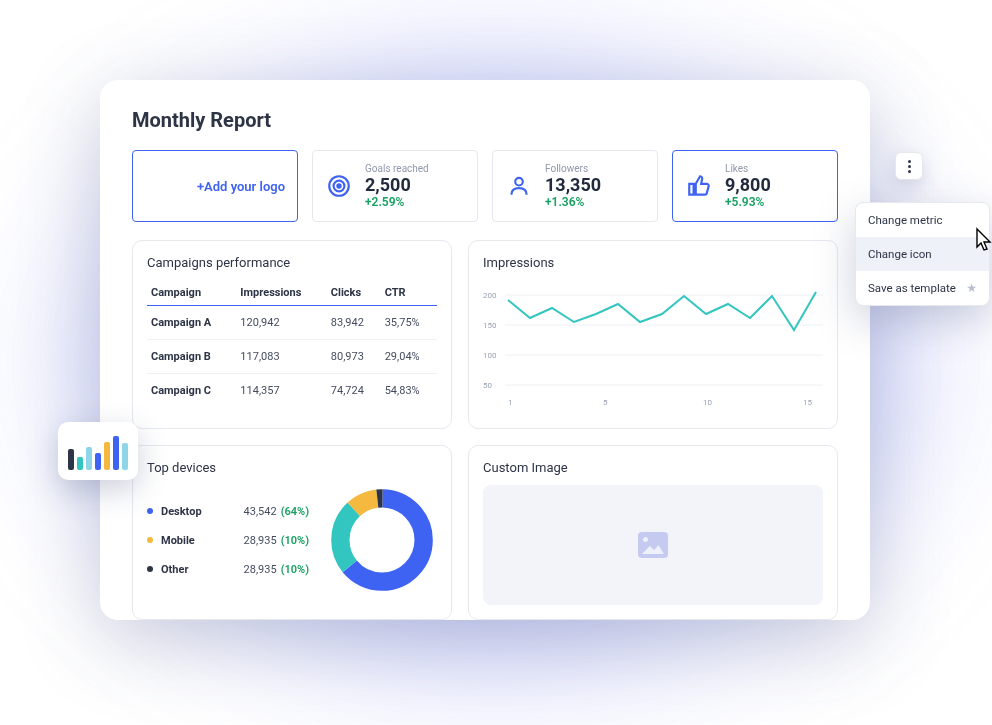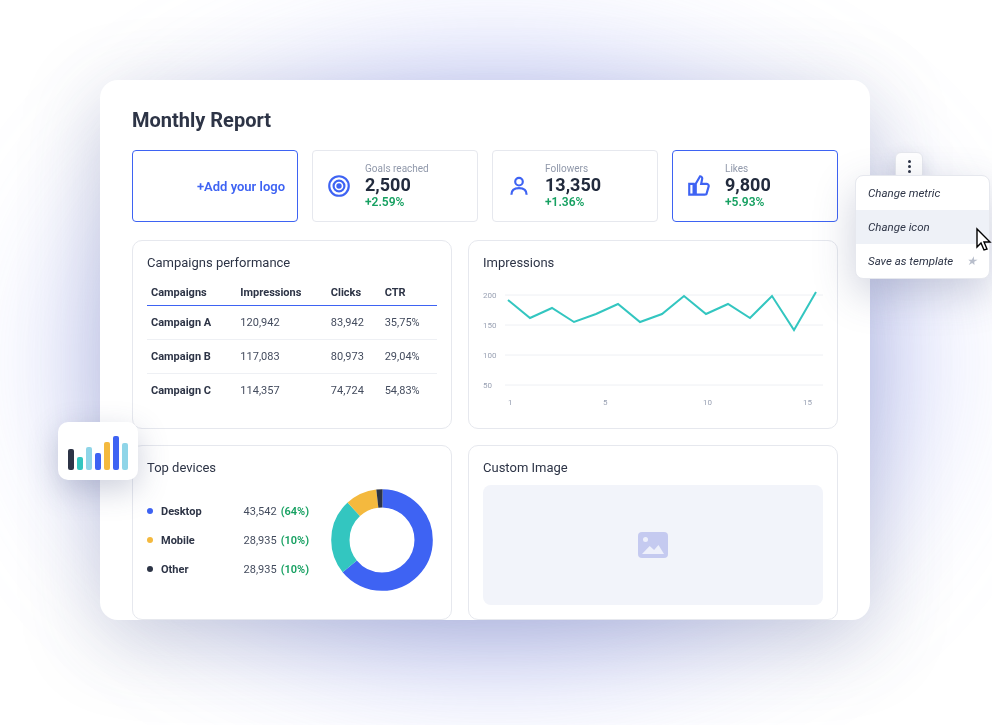--- a/index.html
+++ b/index.html
@@ -35,21 +35,21 @@
   .custom-img { height: 120px; background: #f2f4fa; border-radius: 8px; display: flex; align-items: center; justify-content: center; }
   .img-ph { width: 30px; height: 26px; background: #c5caf0; border-radius: 4px; position: relative; }
   .img-ph::before { content: ""; position: absolute; left: 5px; top: 5px; width: 5px; height: 5px; background: #eef0fb; border-radius: 50%; }
   .img-ph::after { content: ""; position: absolute; left: 4px; right: 4px; bottom: 4px; height: 10px; background: #eef0fb; clip-path: polygon(0 100%, 35% 20%, 55% 60%, 75% 10%, 100% 100%); }
   
   .badge { position: absolute; left: 58px; top: 422px; width: 80px; height: 58px; background: #fff; border-radius: 10px; box-shadow: 0 10px 30px rgba(60,70,120,.25); display: flex; align-items: flex-end; justify-content: center; gap: 3px; padding: 10px; }
   .badge span { width: 6px; border-radius: 2px; }
   
   .kebab { position: absolute; left: 895px; top: 152px; width: 28px; height: 28px; border: 1px solid #e6e8ee; border-radius: 6px; background: #fff; box-shadow: 0 6px 18px rgba(60,70,120,.18); display: flex; flex-direction: column; align-items: center; justify-content: center; gap: 2px; cursor: pointer; }
   .kebab i { width: 3px; height: 3px; background: #2d3446; border-radius: 50%; }
-  .menu { position: absolute; left: 855px; top: 175px; width: 135px; background: #fff; border: 1px solid #e6e8ee; border-radius: 8px; box-shadow: 0 14px 40px rgba(60,70,120,.25); overflow: hidden; font-size: 11.5px; font-style: italic; }
+  .menu { position: absolute; left: 855px; top: 202px; width: 135px; background: #fff; border: 1px solid #e6e8ee; border-radius: 8px; box-shadow: 0 14px 40px rgba(60,70,120,.25); overflow: hidden; font-size: 11.5px; }
   .menu-item { padding: 10px 12px; color: #2d3446; display: flex; align-items: center; justify-content: space-between; cursor: pointer; }
   .menu-item.hover { background: #eef1f7; }
   .star { color: #b8becb; font-size: 12px; }
   .cursor { position: absolute; left: 973px; top: 227px; font-size: 18px; pointer-events: none; }
   .axis-tick { font-size: 8px; fill: #9aa2b4; }
 </style>
 </head>
 <body>
 
 <div class="glow"></div>
@@ -105,21 +105,21 @@
     </div>
   </div>
 
   <div class="grid">
 
     <div class="panel">
       <div class="panel-title">Campaigns performance</div>
       <table>
         <thead>
             <tr>
-          <th>Campaigns</th>
+          <th>Campaign</th>
           <th>Impressions</th>
           <th>Clicks</th>
           <th>CTR</th>
         </tr>
           </thead>
         <tbody>
           <tr>
             <td>Campaign A</td>
             <td>120,942</td>
             <td>83,942</td>

